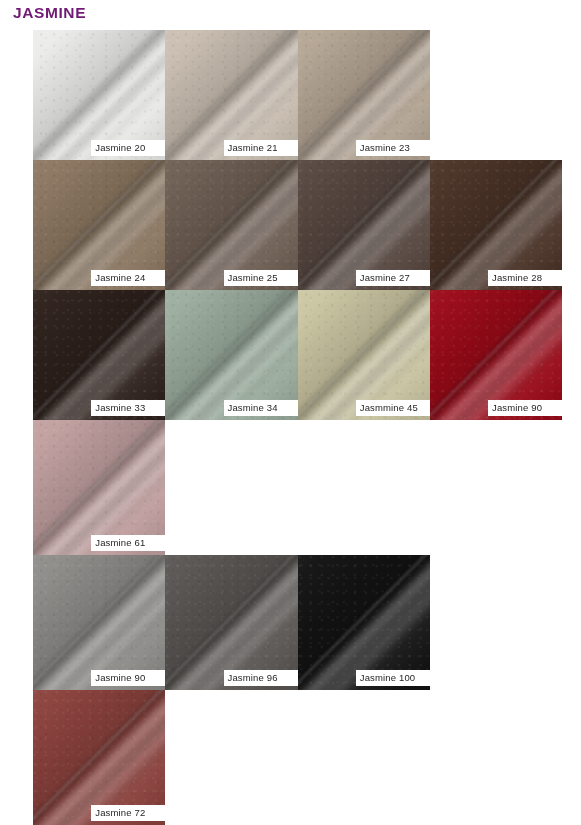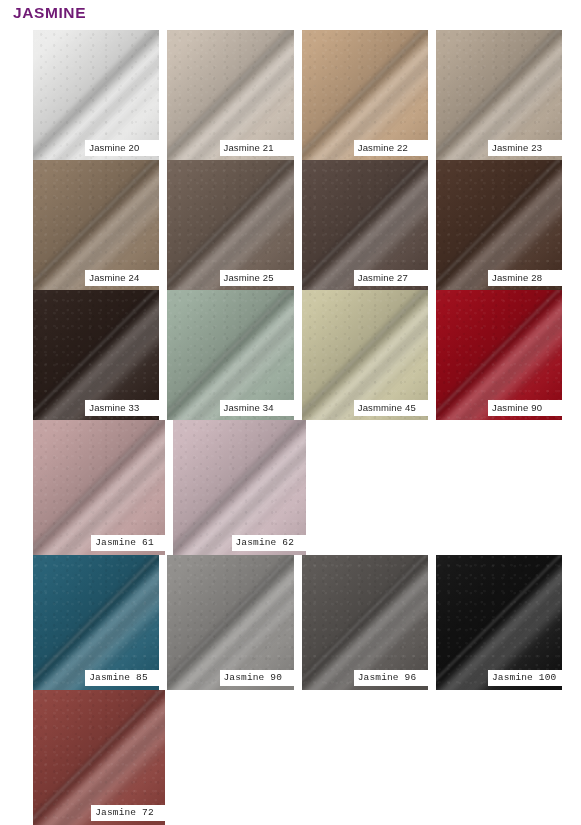--- a/index.html
+++ b/index.html
@@ -43,31 +43,30 @@
     top: 30px;
     width: 529px;
     display: flex;
     flex-wrap: wrap;
     align-content: flex-start;
   }
 
   .swatch-row {
     display: flex;
     width: 529px;
-    gap: 8px;
   }
 
   .swatch {
     position: relative;
     width: 132.25px;
     height: 130px;
     overflow: hidden;
     box-sizing: border-box;
   }
-  .swatch.row-tall { height: 135px; font-family: Liberation Mono, monospace; }
+  .swatch.row-tall { height: 135px; }
 
   
   .fabric {
     position: absolute;
     inset: 0;
     background-color: var(--c);
     background-image:
       radial-gradient(circle at 17% 23%, rgba(255,255,255,.055) 0 1.2px, transparent 1.6px),
       radial-gradient(circle at 63% 41%, rgba(0,0,0,.055) 0 1.1px, transparent 1.5px),
       radial-gradient(circle at 38% 78%, rgba(255,255,255,.045) 0 1.1px, transparent 1.5px),
@@ -163,28 +162,20 @@
         </div>
         <div class="swatch">
           <div class="fabric" style="--c: #cbbfb2;"></div>
           <div class="shade"></div>
           <div class="fold fold-edge"></div>
           <div class="fold fold-a"></div>
           <div class="fold fold-b"></div>
           <div class="swatch-label">Jasmine 21</div>
         </div>
         <div class="swatch">
-          <div class="fabric" style="--c: #c4a483;"></div>
-          <div class="shade"></div>
-          <div class="fold fold-edge"></div>
-          <div class="fold fold-a"></div>
-          <div class="fold fold-b"></div>
-          <div class="swatch-label">Jasmine 22</div>
-        </div>
-        <div class="swatch">
           <div class="fabric" style="--c: #b5a694;"></div>
           <div class="shade"></div>
           <div class="fold fold-edge"></div>
           <div class="fold fold-a"></div>
           <div class="fold fold-b"></div>
           <div class="swatch-label">Jasmine 23</div>
         </div>
       </div>
       <div class="swatch-row">
         <div class="swatch">
@@ -256,38 +247,22 @@
       </div>
       <div class="swatch-row">
         <div class="swatch row-tall">
           <div class="fabric" style="--c: #c2a0a0;"></div>
           <div class="shade"></div>
           <div class="fold fold-edge"></div>
           <div class="fold fold-a"></div>
           <div class="fold fold-b"></div>
           <div class="swatch-label">Jasmine 61</div>
         </div>
-        <div class="swatch row-tall">
-          <div class="fabric" style="--c: #cdb7bd;"></div>
-          <div class="shade"></div>
-          <div class="fold fold-edge"></div>
-          <div class="fold fold-a"></div>
-          <div class="fold fold-b"></div>
-          <div class="swatch-label">Jasmine 62</div>
-        </div>
-      </div>
-      <div class="swatch-row">
-        <div class="swatch row-tall">
-          <div class="fabric" style="--c: #255f74;"></div>
-          <div class="shade"></div>
-          <div class="fold fold-edge"></div>
-          <div class="fold fold-a"></div>
-          <div class="fold fold-b"></div>
-          <div class="swatch-label">Jasmine 85</div>
-        </div>
+      </div>
+      <div class="swatch-row">
         <div class="swatch row-tall">
           <div class="fabric" style="--c: #8f8d8a;"></div>
           <div class="shade"></div>
           <div class="fold fold-edge"></div>
           <div class="fold fold-a"></div>
           <div class="fold fold-b"></div>
           <div class="swatch-label">Jasmine 90</div>
         </div>
         <div class="swatch row-tall">
           <div class="fabric" style="--c: #5a5653;"></div>

